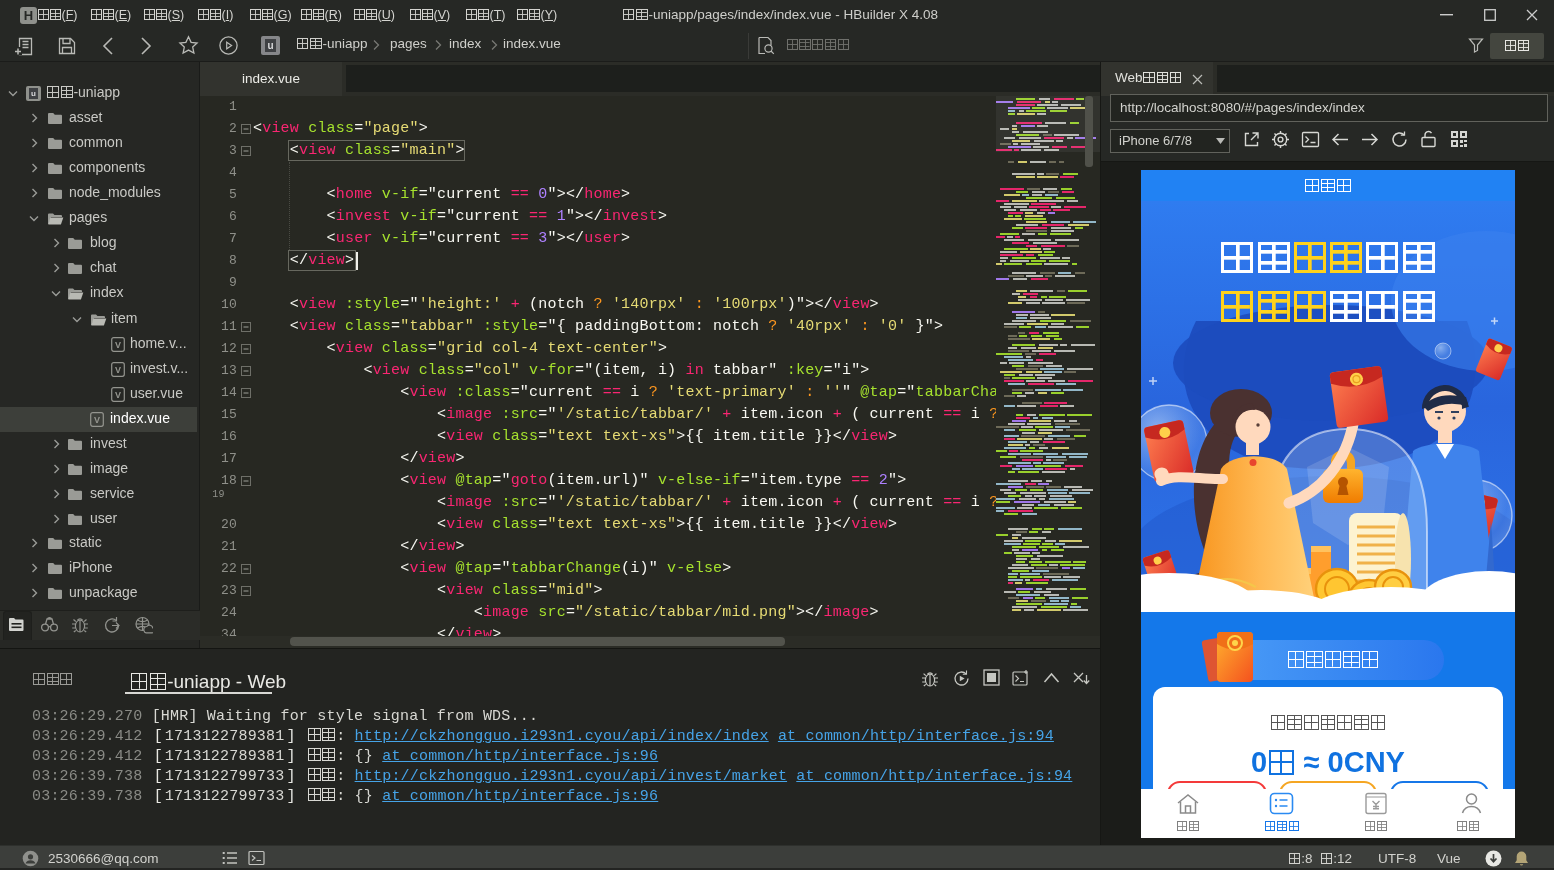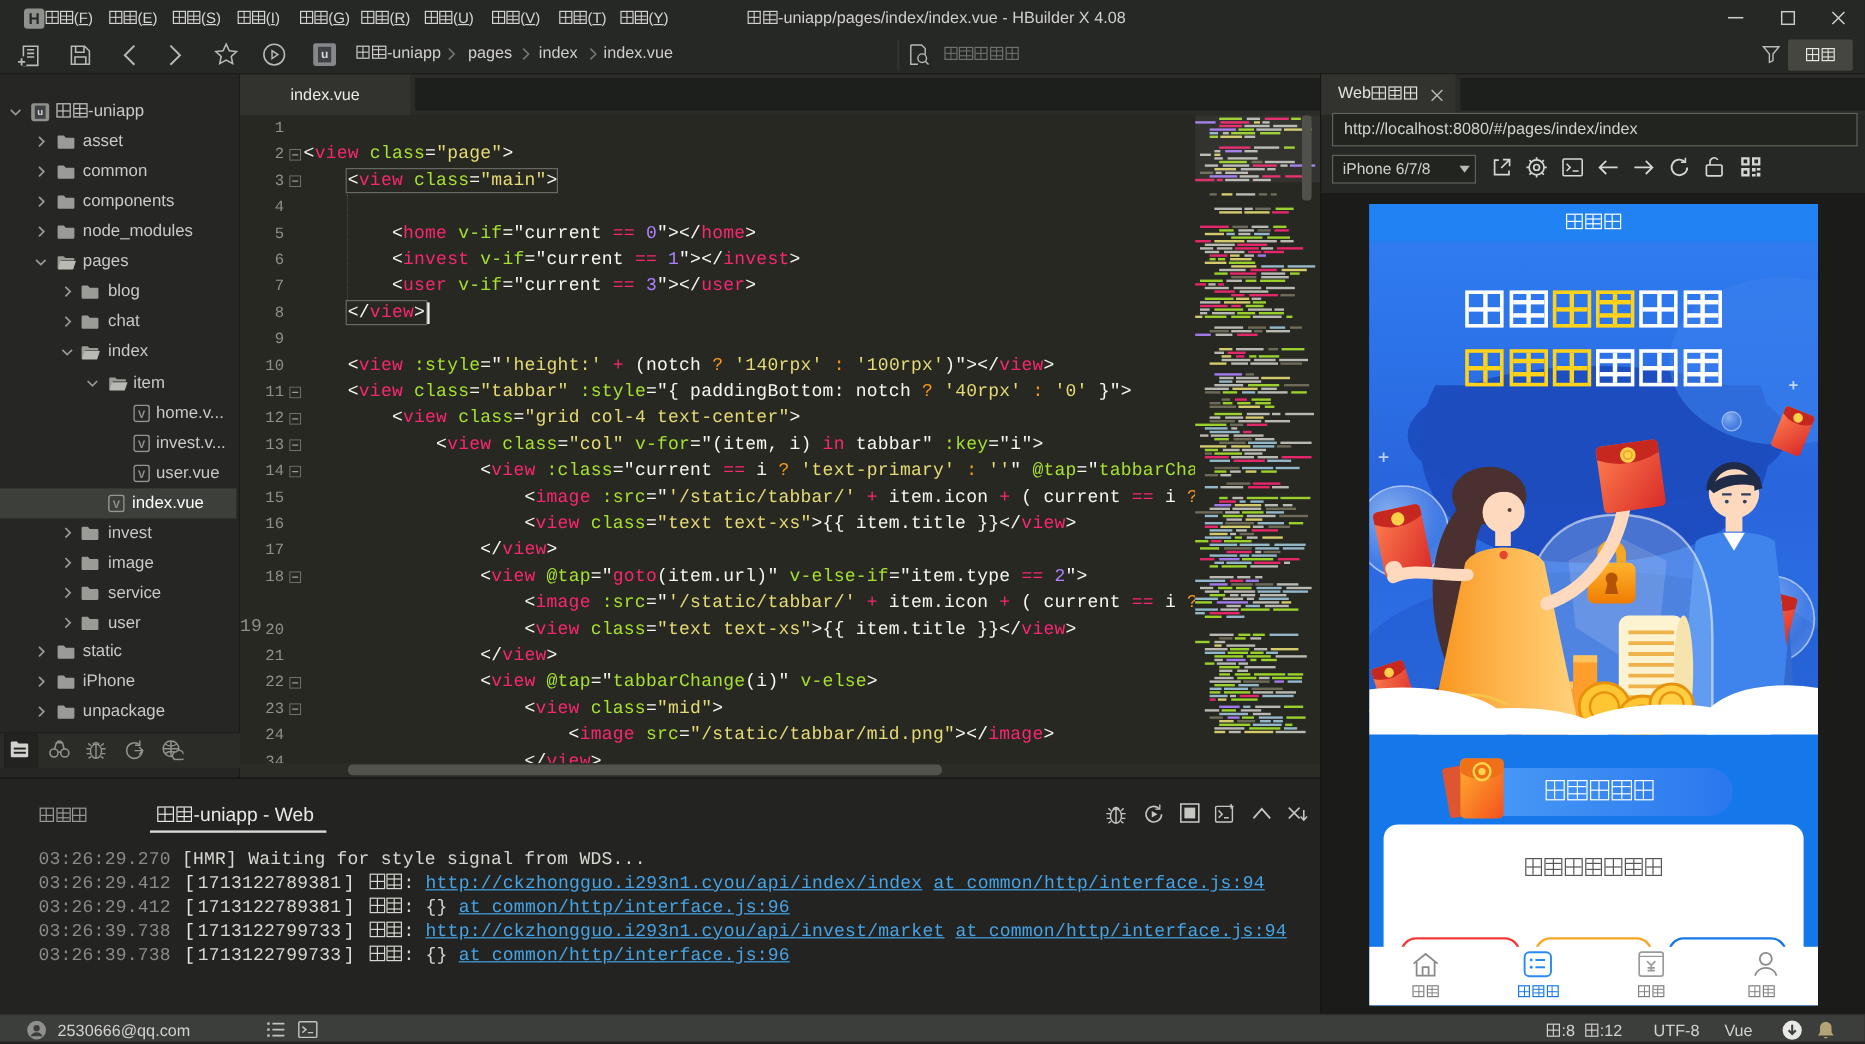--- a/index.html
+++ b/index.html
@@ -334,21 +334,21 @@
       <div class="abs mono" style="left:0;top:330px;width:37px;height:22px;line-height:22px;font-size:13px;color:#8f908a;text-align:right">16</div>
       <div class="abs mono" style="left:53px;top:352px;width:743px;height:22px;line-height:22px;font-size:15px;color:#f8f8f2;white-space:pre;overflow:hidden">&nbsp;&nbsp;&nbsp;&nbsp;&nbsp;&nbsp;&nbsp;&nbsp;&nbsp;&nbsp;&nbsp;&nbsp;&nbsp;&nbsp;&nbsp;&nbsp;&lt;/<b class="t">view</b>&gt;</div>
       <div class="abs mono" style="left:0;top:352px;width:37px;height:22px;line-height:22px;font-size:13px;color:#8f908a;text-align:right">17</div>
       <div class="abs mono" style="left:53px;top:374px;width:743px;height:22px;line-height:22px;font-size:15px;color:#f8f8f2;white-space:pre;overflow:hidden">&nbsp;&nbsp;&nbsp;&nbsp;&nbsp;&nbsp;&nbsp;&nbsp;&nbsp;&nbsp;&nbsp;&nbsp;&nbsp;&nbsp;&nbsp;&nbsp;&lt;<b class="t">view</b> <b class="a">@tap</b>="<b class="t">goto</b>(item.url)" <b class="a">v-else-if</b>="item.type <b class="t">==</b> <b class="n">2</b>"&gt;</div>
       <div class="abs mono" style="left:0;top:374px;width:37px;height:22px;line-height:22px;font-size:13px;color:#8f908a;text-align:right">18</div>
       <svg class="abs" style="left:41px;top:380px" width="10" height="10" viewBox="0 0 10 10">
         <rect x=".5" y=".5" width="9" height="9" fill="none" stroke="#6e6f68" stroke-width="1"></rect>
         <path d="M2.5 5 h5" stroke="#9fa099" stroke-width="1"></path>
       </svg>
       <div class="abs mono" style="left:53px;top:396px;width:743px;height:22px;line-height:22px;font-size:15px;color:#f8f8f2;white-space:pre;overflow:hidden">&nbsp;&nbsp;&nbsp;&nbsp;&nbsp;&nbsp;&nbsp;&nbsp;&nbsp;&nbsp;&nbsp;&nbsp;&nbsp;&nbsp;&nbsp;&nbsp;&nbsp;&nbsp;&nbsp;&nbsp;&lt;<b class="t">image</b> <b class="a">:src</b>="<b class="s">'/static/tabbar/'</b> <b class="t">+</b> item.icon <b class="t">+</b> ( current <b class="t">==</b> i <b class="o">?</b> </div>
-      <div class="abs mono" style="left:0;top:416px;width:37px;height:22px;line-height:22px;font-size:15px;color:#8f908a;text-align:left">19</div>
+      <div class="abs mono" style="left:0;top:388px;width:37px;height:22px;line-height:22px;font-size:10px;color:#8f908a;text-align:center">19</div>
       <div class="abs mono" style="left:53px;top:418px;width:743px;height:22px;line-height:22px;font-size:15px;color:#f8f8f2;white-space:pre;overflow:hidden">&nbsp;&nbsp;&nbsp;&nbsp;&nbsp;&nbsp;&nbsp;&nbsp;&nbsp;&nbsp;&nbsp;&nbsp;&nbsp;&nbsp;&nbsp;&nbsp;&nbsp;&nbsp;&nbsp;&nbsp;&lt;<b class="t">view</b> <b class="a">class</b>=<b class="s">"text text-xs"</b>&gt;{{ item.title }}&lt;/<b class="t">view</b>&gt;</div>
       <div class="abs mono" style="left:0;top:418px;width:37px;height:22px;line-height:22px;font-size:13px;color:#8f908a;text-align:right">20</div>
       <div class="abs mono" style="left:53px;top:440px;width:743px;height:22px;line-height:22px;font-size:15px;color:#f8f8f2;white-space:pre;overflow:hidden">&nbsp;&nbsp;&nbsp;&nbsp;&nbsp;&nbsp;&nbsp;&nbsp;&nbsp;&nbsp;&nbsp;&nbsp;&nbsp;&nbsp;&nbsp;&nbsp;&lt;/<b class="t">view</b>&gt;</div>
       <div class="abs mono" style="left:0;top:440px;width:37px;height:22px;line-height:22px;font-size:13px;color:#8f908a;text-align:right">21</div>
       <div class="abs mono" style="left:53px;top:462px;width:743px;height:22px;line-height:22px;font-size:15px;color:#f8f8f2;white-space:pre;overflow:hidden">&nbsp;&nbsp;&nbsp;&nbsp;&nbsp;&nbsp;&nbsp;&nbsp;&nbsp;&nbsp;&nbsp;&nbsp;&nbsp;&nbsp;&nbsp;&nbsp;&lt;<b class="t">view</b> <b class="a">@tap</b>="<b class="a">tabbarChange</b>(i)" <b class="a">v-else</b>&gt;</div>
       <div class="abs mono" style="left:0;top:462px;width:37px;height:22px;line-height:22px;font-size:13px;color:#8f908a;text-align:right">22</div>
       <svg class="abs" style="left:41px;top:468px" width="10" height="10" viewBox="0 0 10 10">
         <rect x=".5" y=".5" width="9" height="9" fill="none" stroke="#6e6f68" stroke-width="1"></rect>
         <path d="M2.5 5 h5" stroke="#9fa099" stroke-width="1"></path>
       </svg>
@@ -1036,20 +1036,21 @@
   <g transform="rotate(-10 18 32)">
         <rect x="4" y="10" width="28" height="42" rx="3" fill="#f4511e" opacity=".9"></rect>
       </g>
   <rect x="16" y="4" width="36" height="50" rx="4" fill="url(#env2)"></rect>
   <path d="M16 8 a4 4 0 0 1 4-4 h28 a4 4 0 0 1 4 4 v8 q-18 11 -36 0 z" fill="#f07018"></path>
   <circle cx="34" cy="15" r="7" fill="none" stroke="#ffd54a" stroke-width="2"></circle>
       <circle cx="34" cy="15" r="3" fill="#ffd54a"></circle>
  </svg>
  <div class="abs" style="left:12px;top:517px;width:350px;height:110px;background:#fff;border-radius:12px 12px 0 0"></div>
  <div class="abs" style="left:0;top:543px;width:374px;color:#555;font-size:17px;text-align:center"><i class="g"></i><i class="h"></i><i class="g"></i><i class="h"></i><i class="g"></i><i class="h"></i><i class="g"></i></div>
+ <div class="abs" style="left:0;top:576px;width:374px;color:#1072e0;font-size:29px;font-weight:bold;text-align:center">0<i class="g"></i> ≈ 0CNY</div>
  <div class="abs" style="left:26px;top:611px;width:100px;height:26px;border-radius:14px;background:#fff;border:2px solid #f43a3a"></div>
  <div class="abs" style="left:138px;top:611px;width:98px;height:26px;border-radius:14px;background:#fff;border:2px solid #f5a623"></div>
  <div class="abs" style="left:249px;top:611px;width:99px;height:26px;border-radius:14px;background:#fff;border:2px solid #1677e8"></div>
  <div class="abs" style="left:0;top:619px;width:374px;height:49px;background:#fff"></div>
  <svg class="abs" style="left:35px;top:623px" width="24" height="22" viewBox="0 0 24 22" fill="none" stroke="#8a8a8a" stroke-width="1.5">
       <path d="M2 10 L12 2 L22 10"></path>
       <path d="M4.5 8.5 V20 h15 V8.5"></path>
       <path d="M9.5 20 v-7 h5 v7"></path>
     </svg>
  <div class="abs" style="left:0;top:649px;width:94px;color:#808080;font-size:12px;text-align:center"><i class="g"></i><i class="h"></i></div>
@@ -1068,21 +1069,21 @@
  <div class="abs" style="left:188px;top:649px;width:94px;color:#808080;font-size:12px;text-align:center"><i class="g"></i><i class="h"></i></div>
  <svg class="abs" style="left:319px;top:622px" width="23" height="23" viewBox="0 0 23 23" fill="none" stroke="#8a8a8a" stroke-width="1.5">
       <circle cx="11.5" cy="7" r="5"></circle>
       <path d="M2.5 21 a9.5 9.5 0 0 1 18 0"></path>
     </svg>
  <div class="abs" style="left:280px;top:649px;width:94px;color:#808080;font-size:12px;text-align:center"><i class="g"></i><i class="h"></i></div>
 </div>
 
 <div class="abs" style="left:0;top:648px;width:1100px;height:197px;background:#232421;border-top:1px solid #141512">
  <span class="abs" style="left:32px;top:22px;color:#9b9b97;font-size:14px"><i class="g"></i><i class="h"></i><i class="g"></i></span>
- <span class="abs" style="left:130px;top:22px;color:#e8e8e4;font-size:16px"><i class="g"></i><i class="h"></i>-uniapp - Web</span>
+ <span class="abs" style="left:130px;top:22px;color:#e8e8e4;font-size:19px"><i class="g"></i><i class="h"></i>-uniapp - Web</span>
  <div class="abs" style="left:125px;top:43px;width:147px;height:2px;background:#d8d8d4"></div>
  <svg class="abs" style="left:921px;top:20px" width="18" height="19" viewBox="0 0 18 19" fill="none" stroke="#c6c7c2" stroke-width="1.2">
   <ellipse cx="9" cy="11" rx="4.6" ry="6"></ellipse>
       <path d="M9 5 v12 M4.5 9 H1 M4.5 13 H1.2 M13.5 9 H17 M13.5 13 H16.8 M4.8 6.6 L2.6 4.6 M13.2 6.6 L15.4 4.6 M4.8 15.4 L2.8 17 M13.2 15.4 L15.2 17 M6.5 5.2 a3 3 0 0 1 5 0"></path>
     </svg>
  <svg class="abs" style="left:952px;top:20px" width="19" height="19" viewBox="0 0 19 19" fill="none" stroke="#c6c7c2" stroke-width="1.3">
   <path d="M16 9.5 a6.5 6.5 0 1 1 -1.9-4.6"></path>
       <path d="M14.5 1.5 v3.7 h-3.7" stroke-width="1.1"></path>
       <path d="M7.8 6.8 L12.6 9.5 L7.8 12.2 z" fill="#c6c7c2" stroke="none"></path>
     </svg>

